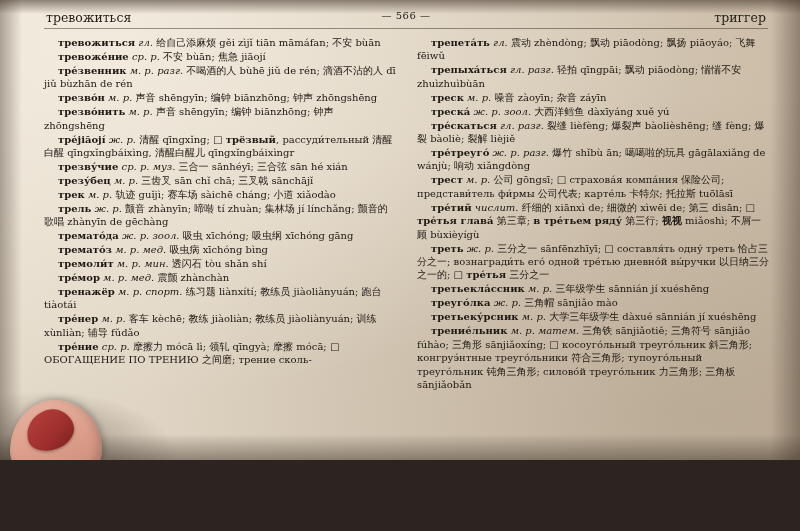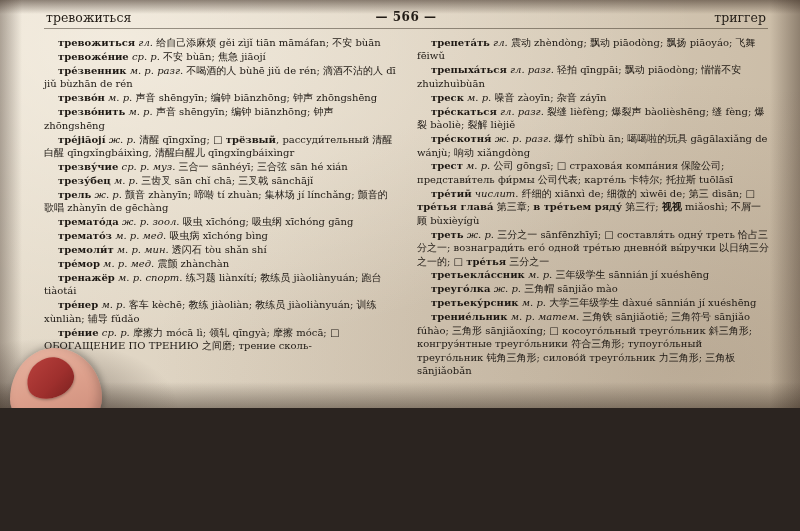--- a/index.html
+++ b/index.html
@@ -9,21 +9,21 @@
   body {
     width: 800px;
     height: 531px;
     overflow: hidden;
     background: #2b2420;
     font-family: "DejaVu Serif", serif;
   }
   .page {
     position: relative;
     width: 800px;
-    height: 408px;
+    height: 460px;
     background: #d9cfc0;
     background-image:
       radial-gradient(ellipse at 15% 10%, rgba(255,250,240,0.55), rgba(255,250,240,0) 60%),
       radial-gradient(ellipse at 85% 90%, rgba(120,100,80,0.22), rgba(120,100,80,0) 55%),
       linear-gradient(100deg, #e6ddcd 0%, #ddd2c0 35%, #d3c6b2 70%, #c8b9a3 100%);
     overflow: hidden;
   }
   
   .edge-top {
     position: absolute; left: 0; right: 0; top: 0; height: 14px;
@@ -54,23 +54,22 @@
     display: flex;
     justify-content: space-between;
     align-items: baseline;
     font-size: 12.5px;
     color: #221c16;
   }
   .running-head .folio {
     position: absolute;
     left: 50%;
     transform: translateX(-50%);
-    font-size: 12px;
+    font-size: 10px;
     letter-spacing: 0.5px;
-    font-weight: bold;
   }
 
   .rule {
     position: absolute;
     top: 28px;
     left: 44px;
     right: 32px;
     height: 1px;
     background: rgba(40,30,20,0.45);
   }
@@ -147,35 +146,37 @@
   <div class="columns">
     <div class="col" id="col-left">
         <p class="entry"><b>тревожиться</b> <i>гл.</i> 给自己添麻烦 gěi zìjǐ tiān māmáfan; 不安 bùān</p>
         <p class="entry"><b>тревоже́ние</b> <i>ср. р.</i> 不安 bùān; 焦急 jiāojí</p>
         <p class="entry"><b>тре́звенник</b> <i>м. р. разг.</i> 不喝酒的人 bùhē jiǔ de rén; 滴酒不沾的人 dī jiǔ bùzhān de rén</p>
         <p class="entry"><b>трезво́н</b> <i>м. р.</i> 声音 shēngyīn; 编钟 biānzhōng; 钟声 zhōngshēng</p>
         <p class="entry"><b>трезво́нить</b> <i>м. р.</i> 声音 shēngyīn; 编钟 biānzhōng; 钟声 zhōngshēng</p>
         <p class="entry"><b>тре́jiāojí</b> <i>ж. р.</i> 清醒 qīngxǐng; □ <b>трёзвый</b>, рассуди́тельный 清醒白醒 qīngxǐngbáixìng, 清醒白醒儿 qīngxǐngbáixìngr</p>
         <p class="entry"><b>трезву́чие</b> <i>ср. р. муз.</i> 三合一 sānhéyī; 三合弦 sān hé xián</p>
         <p class="entry"><b>трезу́бец</b> <i>м. р.</i> 三齿叉 sān chǐ chā; 三叉戟 sānchājǐ</p>
+        <p class="entry"><b>трек</b> <i>м. р.</i> 轨迹 guǐjì; 赛车场 sàichē cháng; 小道 xiǎodào</p>
         <p class="entry"><b>трель</b> <i>ж. р.</i> 颤音 zhànyīn; 啼啭 tí zhuàn; 集林场 jí línchǎng; 颤音的歌唱 zhànyīn de gēchàng</p>
         <p class="entry"><b>тремато́да</b> <i>ж. р. зоол.</i> 吸虫 xīchóng; 吸虫纲 xīchóng gāng</p>
         <p class="entry"><b>тремато́з</b> <i>м. р. мед.</i> 吸虫病 xīchóng bìng</p>
         <p class="entry"><b>тремоли́т</b> <i>м. р. мин.</i> 透闪石 tòu shǎn shí</p>
         <p class="entry"><b>тре́мор</b> <i>м. р. мед.</i> 震颤 zhànchàn</p>
         <p class="entry"><b>тренажёр</b> <i>м. р. спорт.</i> 练习题 liànxítí; 教练员 jiàoliànyuán; 跑台 tiàotái</p>
         <p class="entry"><b>тре́нер</b> <i>м. р.</i> 客车 kèchē; 教练 jiàoliàn; 教练员 jiàoliànyuán; 训练 xùnliàn; 辅导 fǔdǎo</p>
         <p class="entry"><b>тре́ние</b> <i>ср. р.</i> 摩擦力 mócā lì; 领轧 qīngyà; 摩擦 mócā; □ ОБОГАЩЕНИЕ ПО ТРЕНИЮ 之间磨; трение сколь-</p>
       </div>
     <div class="col" id="col-right">
         <p class="entry"><b>трепета́ть</b> <i>гл.</i> 震动 zhèndòng; 飘动 piāodòng; 飘扬 piāoyáo; 飞舞 fēiwǔ</p>
         <p class="entry"><b>трепыха́ться</b> <i>гл. разг.</i> 轻拍 qīngpāi; 飘动 piāodòng; 惴惴不安 zhuìzhuìbùān</p>
         <p class="entry"><b>треск</b> <i>м. р.</i> 噪音 zàoyīn; 杂音 záyīn</p>
+        <p class="entry"><b>треска́</b> <i>ж. р. зоол.</i> 大西洋鳕鱼 dàxīyáng xuě yú</p>
         <p class="entry"><b>тре́скаться</b> <i>гл. разг.</i> 裂缝 lièfèng; 爆裂声 bàolièshēng; 缝 fèng; 爆裂 bàoliè; 裂解 lièjiě</p>
-        <p class="entry"><b>тре́скотня́</b> <i>ж. р. разг.</i> 爆竹 shǐbù ān; 噶噶啦的玩具 gāgālaxiǎng de wánjù; 响动 xiǎngdòng</p>
+        <p class="entry"><b>тре́треуго́</b> <i>ж. р. разг.</i> 爆竹 shǐbù ān; 噶噶啦的玩具 gāgālaxiǎng de wánjù; 响动 xiǎngdòng</p>
         <p class="entry"><b>трест</b> <i>м. р.</i> 公司 gōngsī; □ страхова́я компа́ния 保险公司; представи́тель фи́рмы 公司代表; карте́ль 卡特尔; 托拉斯 tuōlāsī</p>
         <p class="entry"><b>тре́тий</b> <i>числит.</i> 纤细的 xiānxì de; 细微的 xìwēi de; 第三 dìsān; □ <b>тре́тья глава́</b> 第三章; <b>в тре́тьем ряду́</b> 第三行; <b>视视</b> miǎoshì; 不屑一顾 bùxièyígù</p>
         <p class="entry"><b>треть</b> <i>ж. р.</i> 三分之一 sānfēnzhīyī; □ составля́ть одну́ треть 恰占三分之一; вознагради́ть его́ одной тре́тью дневно́й вы́ручки 以日纳三分之一的; □ <b>тре́тья</b> 三分之一</p>
         <p class="entry"><b>третьекла́ссник</b> <i>м. р.</i> 三年级学生 sānnián jí xuéshēng</p>
         <p class="entry"><b>треуго́лка</b> <i>ж. р.</i> 三角帽 sānjiǎo mào</p>
         <p class="entry"><b>третьеку́рсник</b> <i>м. р.</i> 大学三年级学生 dàxué sānnián jí xuéshēng</p>
         <p class="entry"><b>трение́льник</b> <i>м. р. матем.</i> 三角铁 sānjiǎotiě; 三角符号 sānjiǎo fúhào; 三角形 sānjiǎoxíng; □ косоуго́льный треуго́льник 斜三角形; конгруэ́нтные треуго́льники 符合三角形; тупоуго́льный треуго́льник 钝角三角形; силово́й треуго́льник 力三角形; 三角板 sānjiǎobǎn</p>
       </div>
   </div>
 

